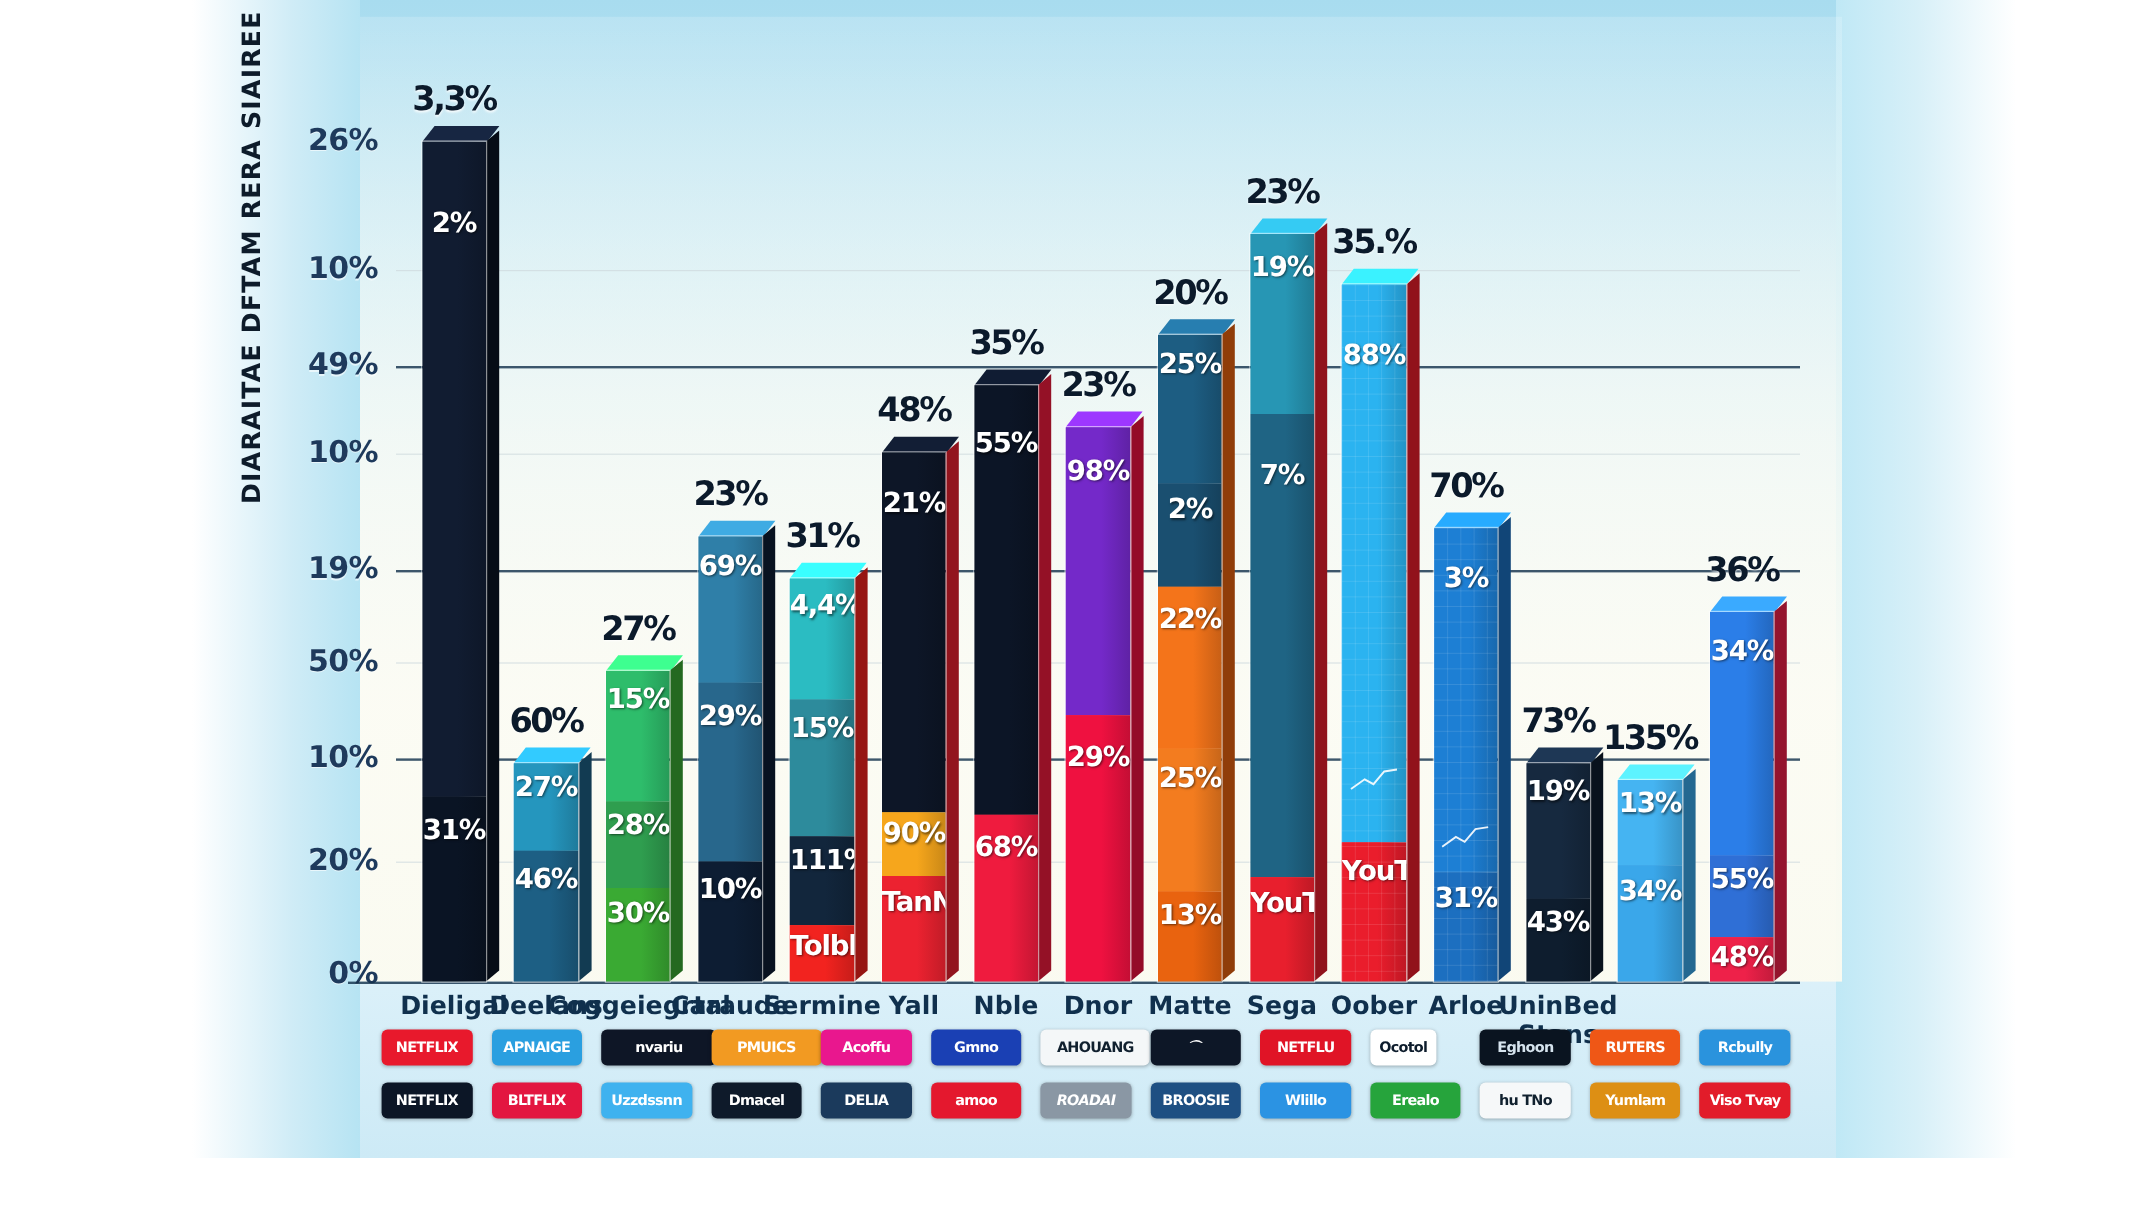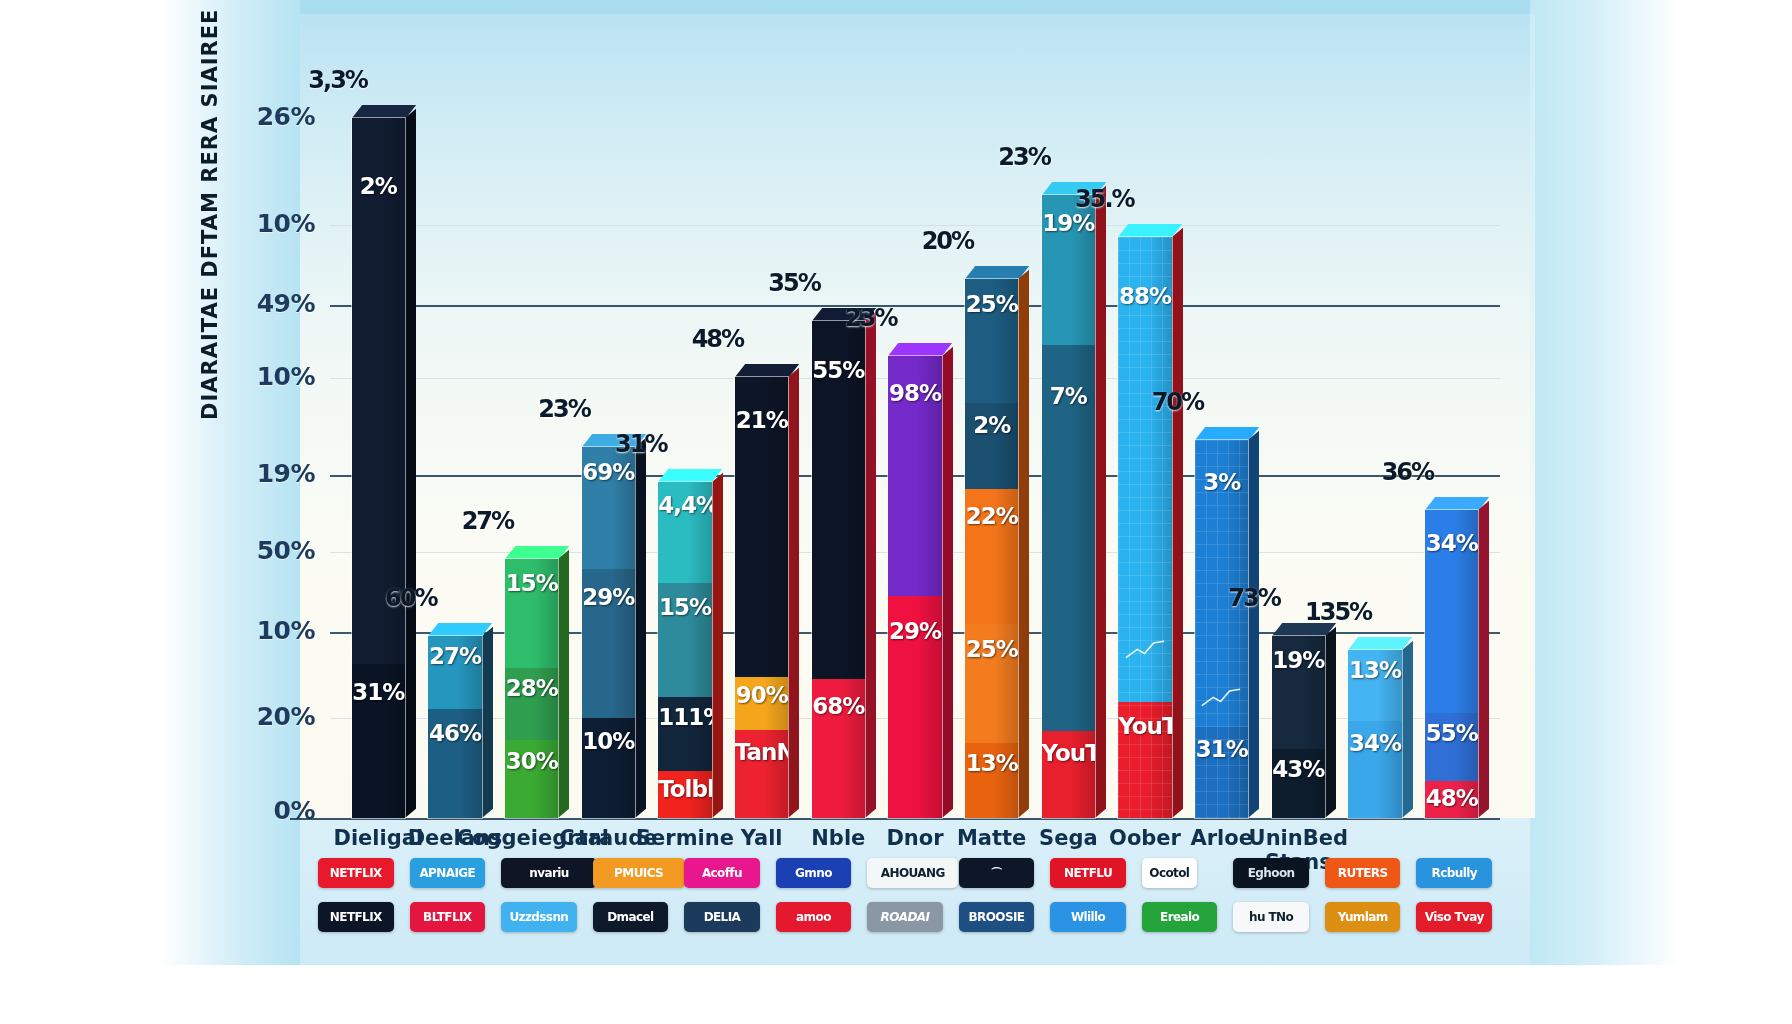--- a/index.html
+++ b/index.html
@@ -74,22 +74,22 @@
   }
   .seg{position:absolute;left:0;width:100%;}
   .seg-lbl{
     position:absolute;left:0;width:100%;text-align:center;
     color:#ffffff;font-weight:900;font-size:23px;
     font-family:"DejaVu Sans",sans-serif;
     text-shadow:1px 1px 2px rgba(0,0,0,.55);
     letter-spacing:-1px;
   }
   .top-lbl{
-    position:absolute;width:140px;text-align:left;
-    color:#0b1a2b;font-weight:900;font-size:24px;
+    position:absolute;width:140px;text-align:center;
+    color:#0b1a2b;font-weight:900;font-size:28px;
     font-family:"DejaVu Sans",sans-serif;
     letter-spacing:-2px;
     text-shadow:0 1px 2px rgba(255,255,255,.85);
   }
   .xtick{
     position:absolute;top:826px;width:150px;text-align:center;
     color:#10304d;font-weight:700;font-size:21px;
     font-family:"DejaVu Sans",sans-serif;
   }
   

